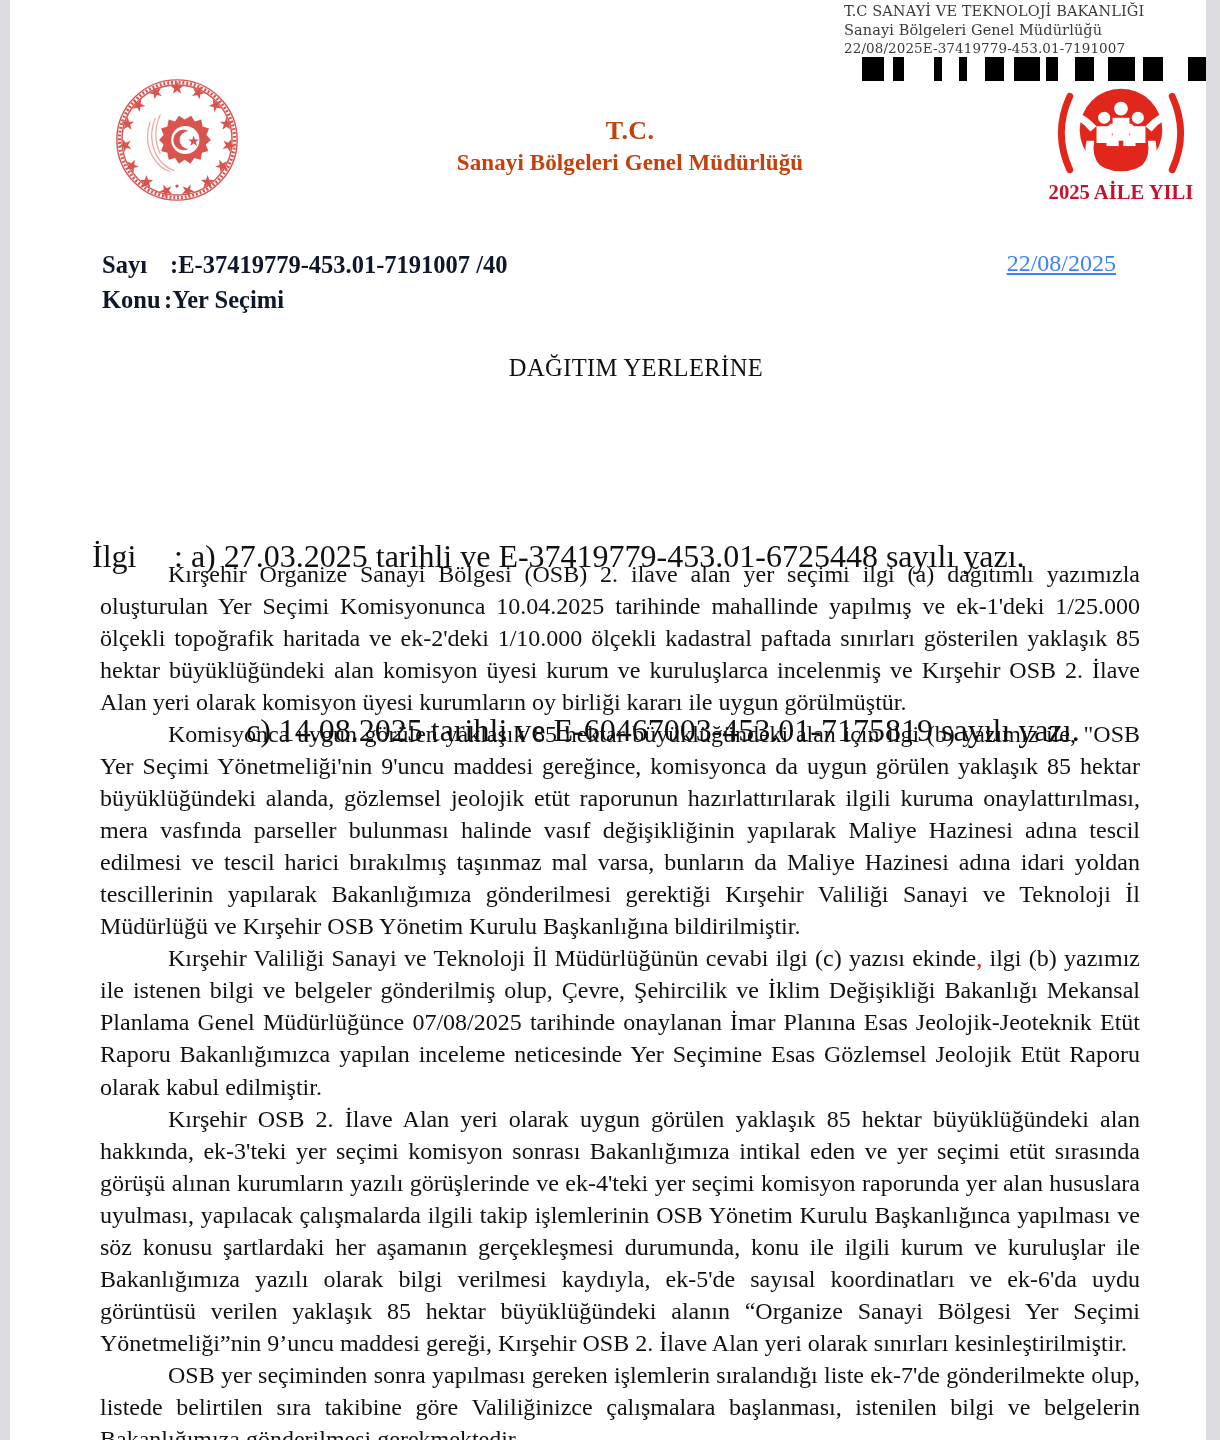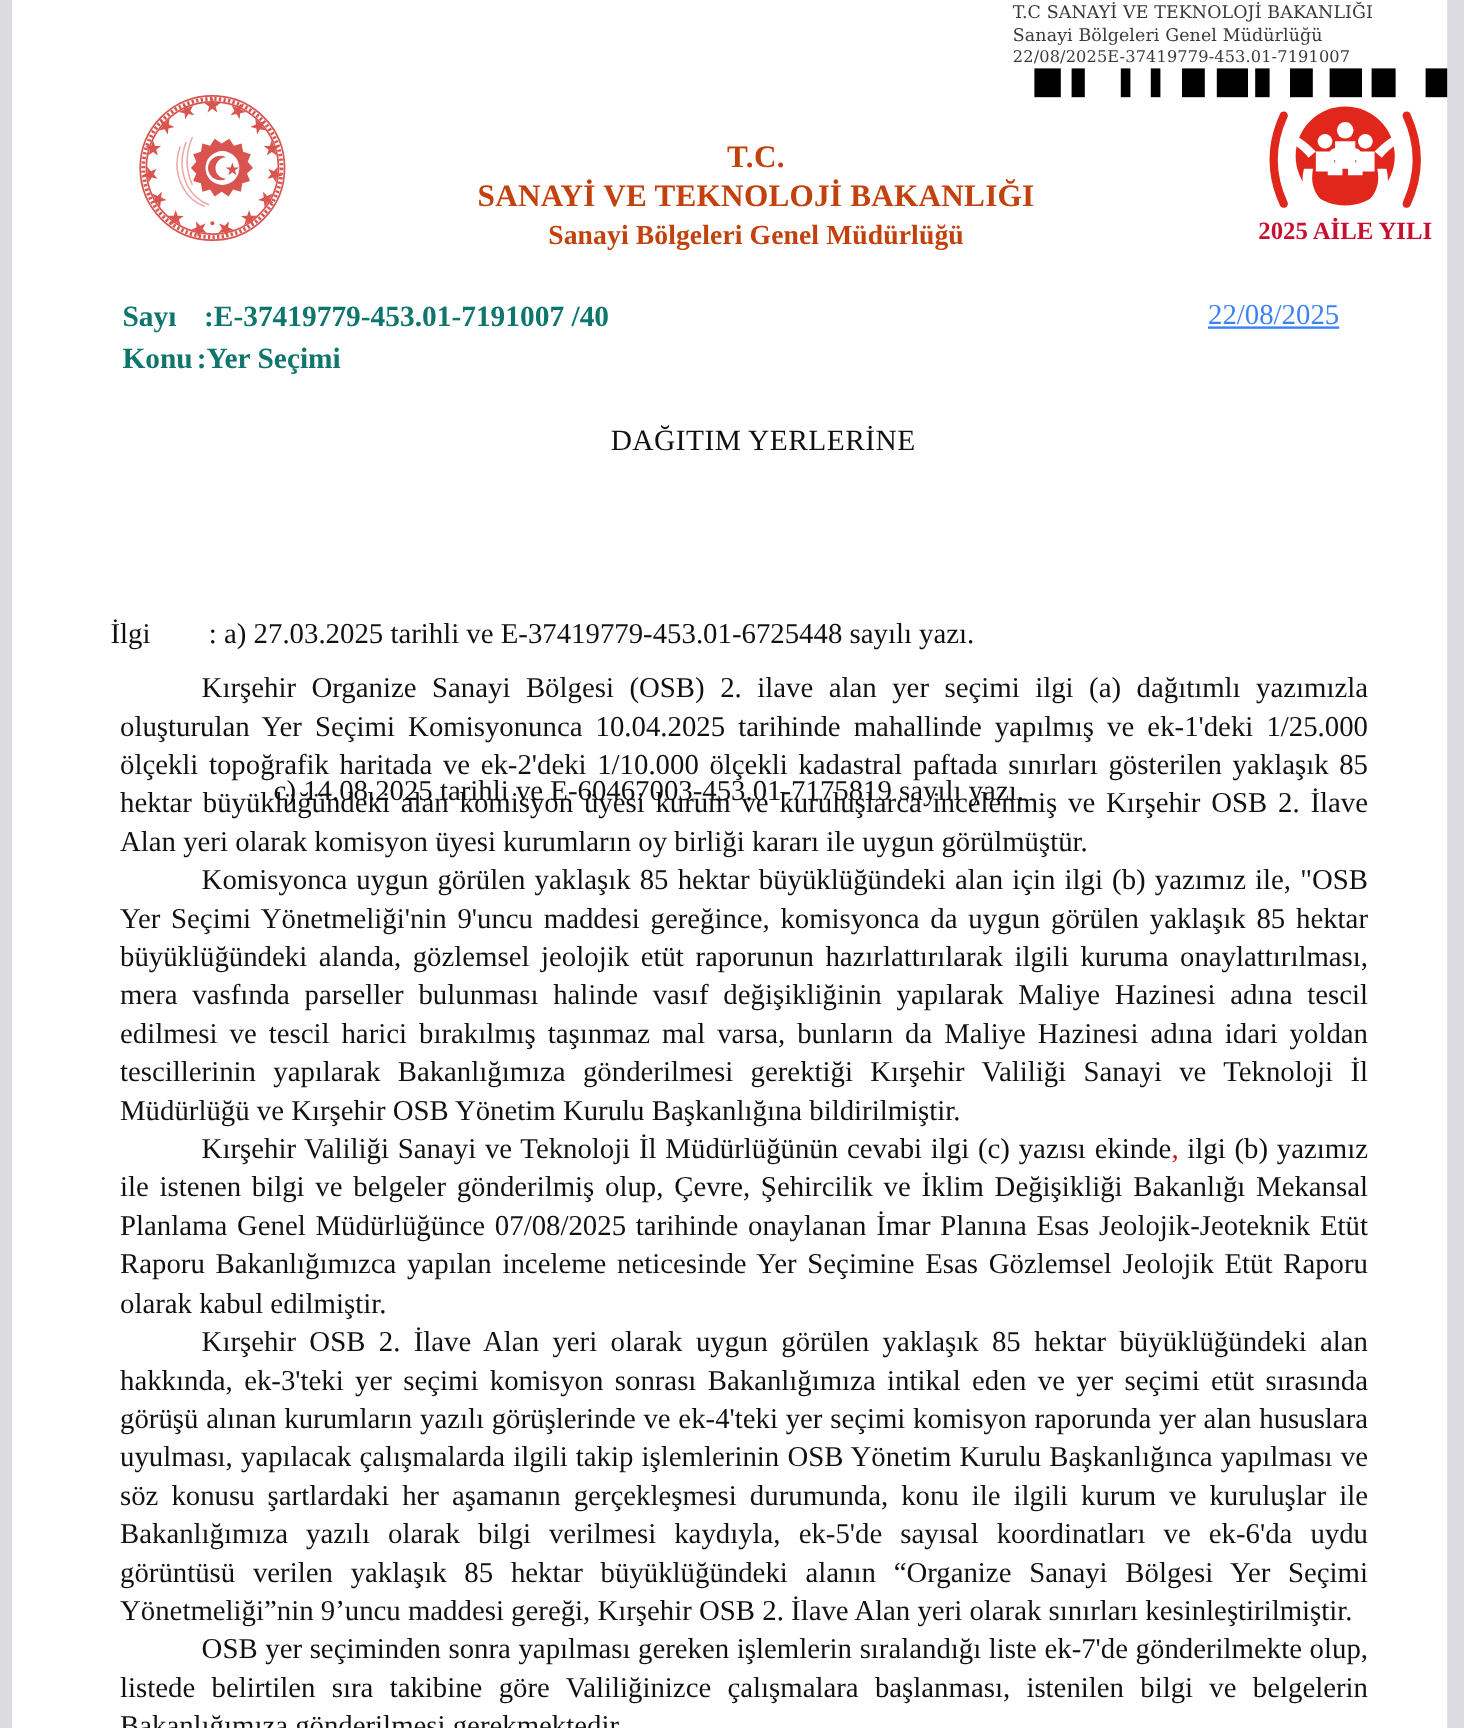--- a/index.html
+++ b/index.html
@@ -87,21 +87,21 @@
   .title-dept    { font-size: 23px; line-height: 1.35; letter-spacing: 0.1px; }
 
   
   .meta {
     position: absolute;
     top: 248px;
     left: 92px;
     font-size: 24.5px;
     font-weight: bold;
     line-height: 1.42;
-    color: #0f766e;
+    color: #0f172a;
   }
   .meta-row { display: flex; white-space: pre; }
   .meta-label { display: inline-block; }
   .meta-label.sayi { min-width: 68px; }
   .meta-label.konu { min-width: 62px; }
 
   .doc-date {
     position: absolute;
     top: 250px;
     right: 90px;
@@ -121,21 +121,21 @@
     letter-spacing: 0.4px;
     color: #111111;
     padding-left: 28px;
   }
 
   
   .ilgi {
     position: absolute;
     top: 448px;
     left: 82px;
-    font-size: 24px;
+    font-size: 32px;
     line-height: 1.36;
     color: #111111;
     white-space: pre;
   }
   .ilgi-first { display: flex; }
   .ilgi-label { display: inline-block; width: 82px; }
   .ilgi-rest { padding-left: 82px; }
 
   
   .body-text {
@@ -253,21 +253,20 @@
       <g fill="#ffffff">
         <path d="M70 82 q-6 26 12 42 q16 14 33 14 l0 -11 q-15 0 -27 -12 q-12 -13 -8 -33 z"></path>
         <path d="M160 82 q6 26 -12 42 q-16 14 -33 14 l0 -11 q15 0 27 -12 q12 -13 8 -33 z"></path>
       </g>
       <text x="115" y="158" text-anchor="middle" font-family="Liberation Serif, serif" font-size="27" font-weight="bold" fill="#c8102e">2025 AİLE YILI</text>
     </svg>
   </div>
 
   <div class="title-block">
     <div class="title-tc">T.C.</div>
-    <div class="title-ministry">SANAYİ VE TEKNOLOJİ BAKANLIĞI</div>
     <div class="title-dept">Sanayi Bölgeleri Genel Müdürlüğü</div>
   </div>
 
   <div class="meta">
     <div class="meta-row">
       <span class="meta-label sayi">Sayı</span>
       <span>:E-37419779-453.01-7191007 /40</span>
     </div>
     <div class="meta-row">
       <span class="meta-label konu">Konu</span>

